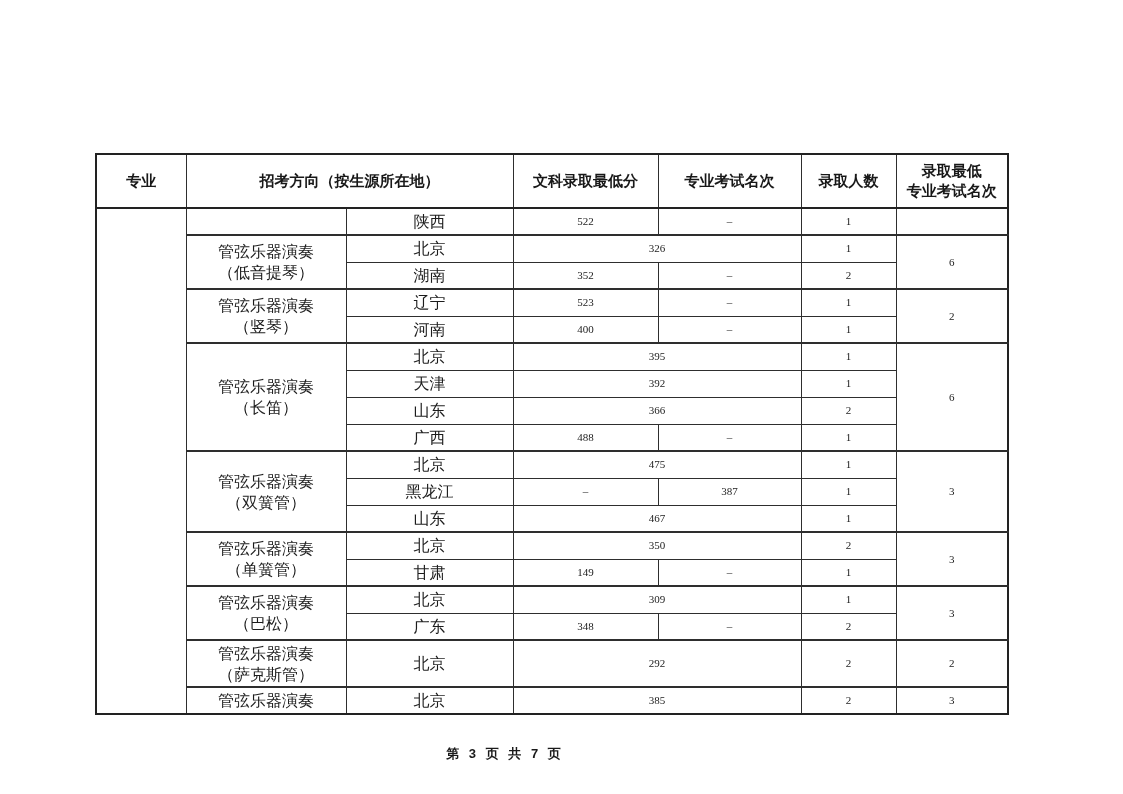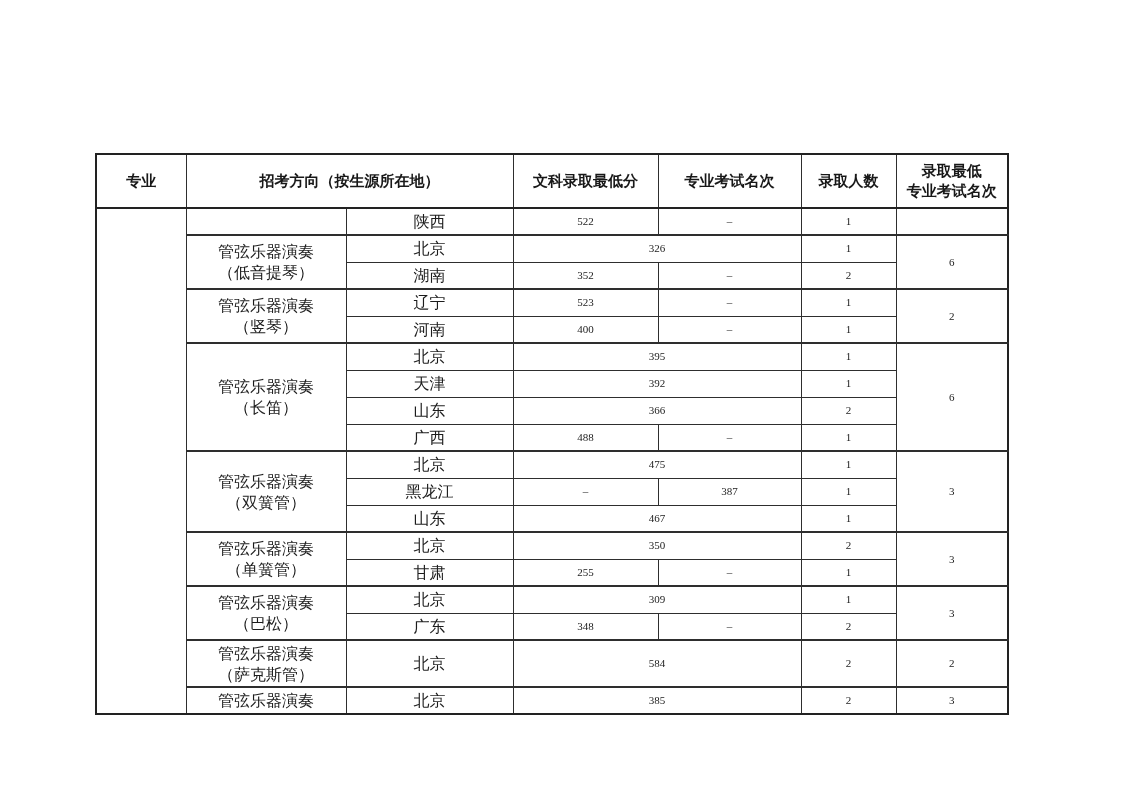--- a/index.html
+++ b/index.html
@@ -190,21 +190,21 @@
           <div>管弦乐器演奏</div>
           <div>（单簧管）</div>
         </td>
         <td>北京</td>
         <td colspan="2" class="num">350</td>
         <td class="num">2</td>
         <td rowspan="2" class="num">3</td>
       </tr>
       <tr>
         <td>甘肃</td>
-        <td class="num">255</td>
+        <td class="num">149</td>
         <td class="num">–</td>
         <td class="num">1</td>
       </tr>
       <tr class="gs">
         <td rowspan="2" class="major-group">
           <div>管弦乐器演奏</div>
           <div>（巴松）</div>
         </td>
         <td>北京</td>
         <td colspan="2" class="num">309</td>
@@ -216,31 +216,32 @@
         <td class="num">348</td>
         <td class="num">–</td>
         <td class="num">2</td>
       </tr>
       <tr class="gs tall">
         <td class="major-group">
           <div>管弦乐器演奏</div>
           <div>（萨克斯管）</div>
         </td>
         <td>北京</td>
-        <td colspan="2" class="num">584</td>
+        <td colspan="2" class="num">292</td>
         <td class="num">2</td>
         <td class="num">2</td>
       </tr>
       <tr class="gs">
         <td class="major-group">
           <div>管弦乐器演奏</div>
           <div></div>
         </td>
         <td>北京</td>
         <td colspan="2" class="num">385</td>
         <td class="num">2</td>
         <td class="num">3</td>
       </tr>
     </tbody>
   </table>
 
+  <div class="footer">第 3 页 共 7 页</div>
 
 </div>
 
 </body></html>

